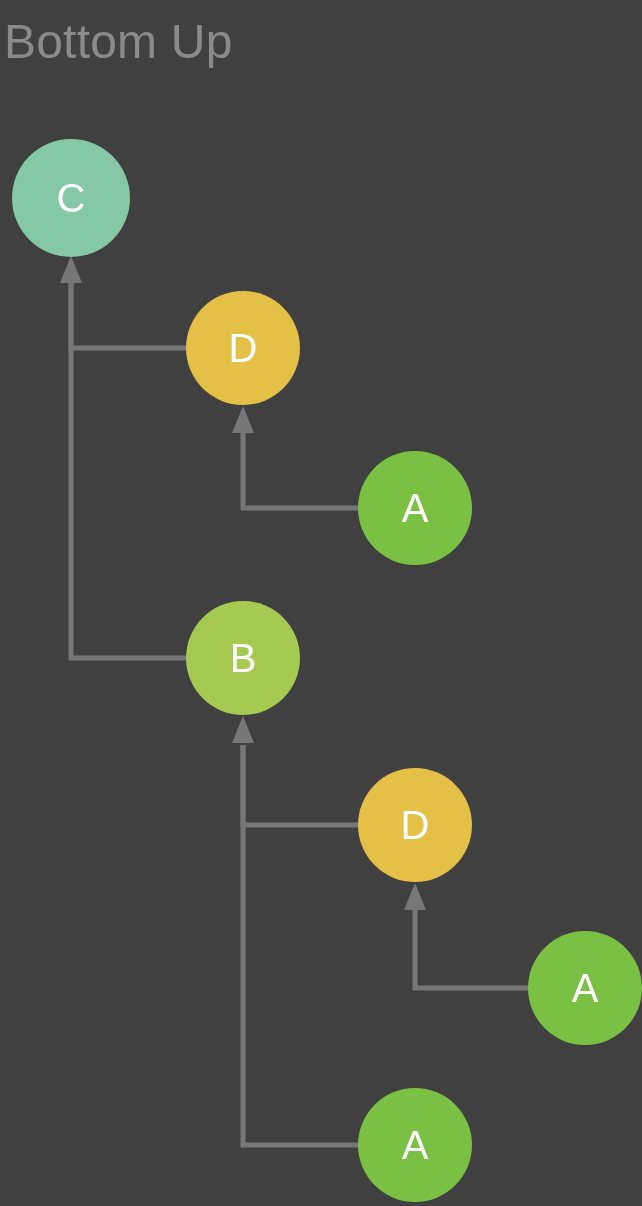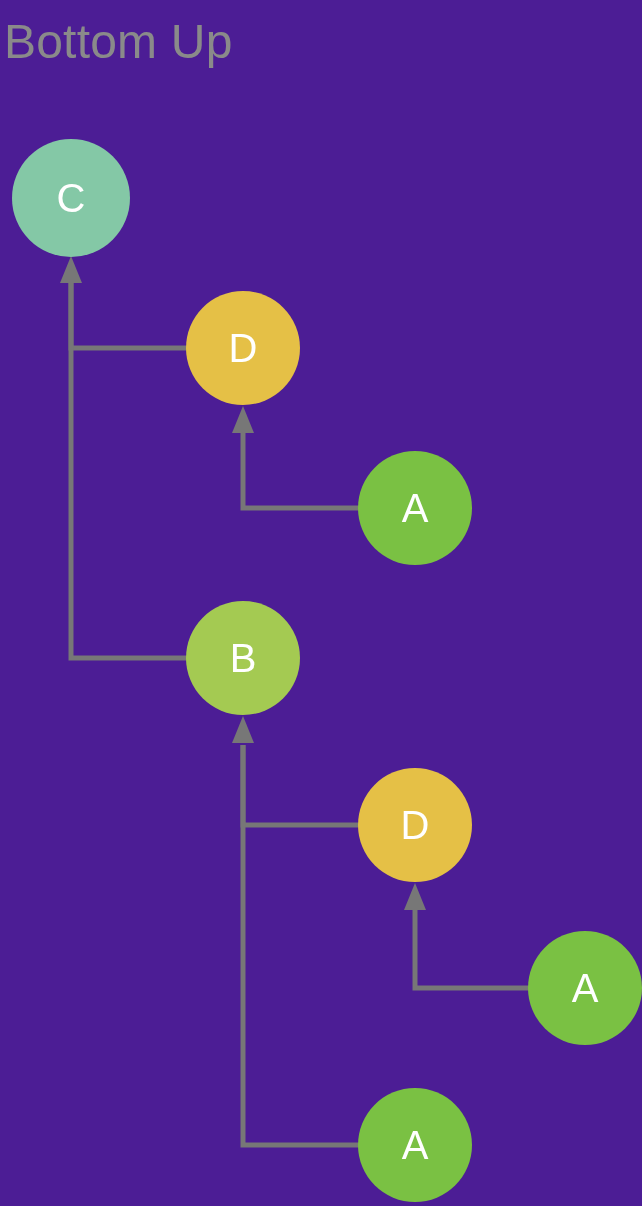--- a/index.html
+++ b/index.html
@@ -8,21 +8,21 @@
     padding: 0;
     background: #ffffff;
   }
   body {
     font-family: "Liberation Sans", sans-serif;
   }
   #canvas {
     position: relative;
     width: 642px;
     height: 1206px;
-    background: #4c1d95;
+    background: #404040;
     overflow: hidden;
   }
   #diagram-title {
     position: absolute;
     left: 4px;
     top: 14px;
     font-size: 48px;
     font-weight: 300;
     letter-spacing: 0.2px;
     color: #8a8a8a;

